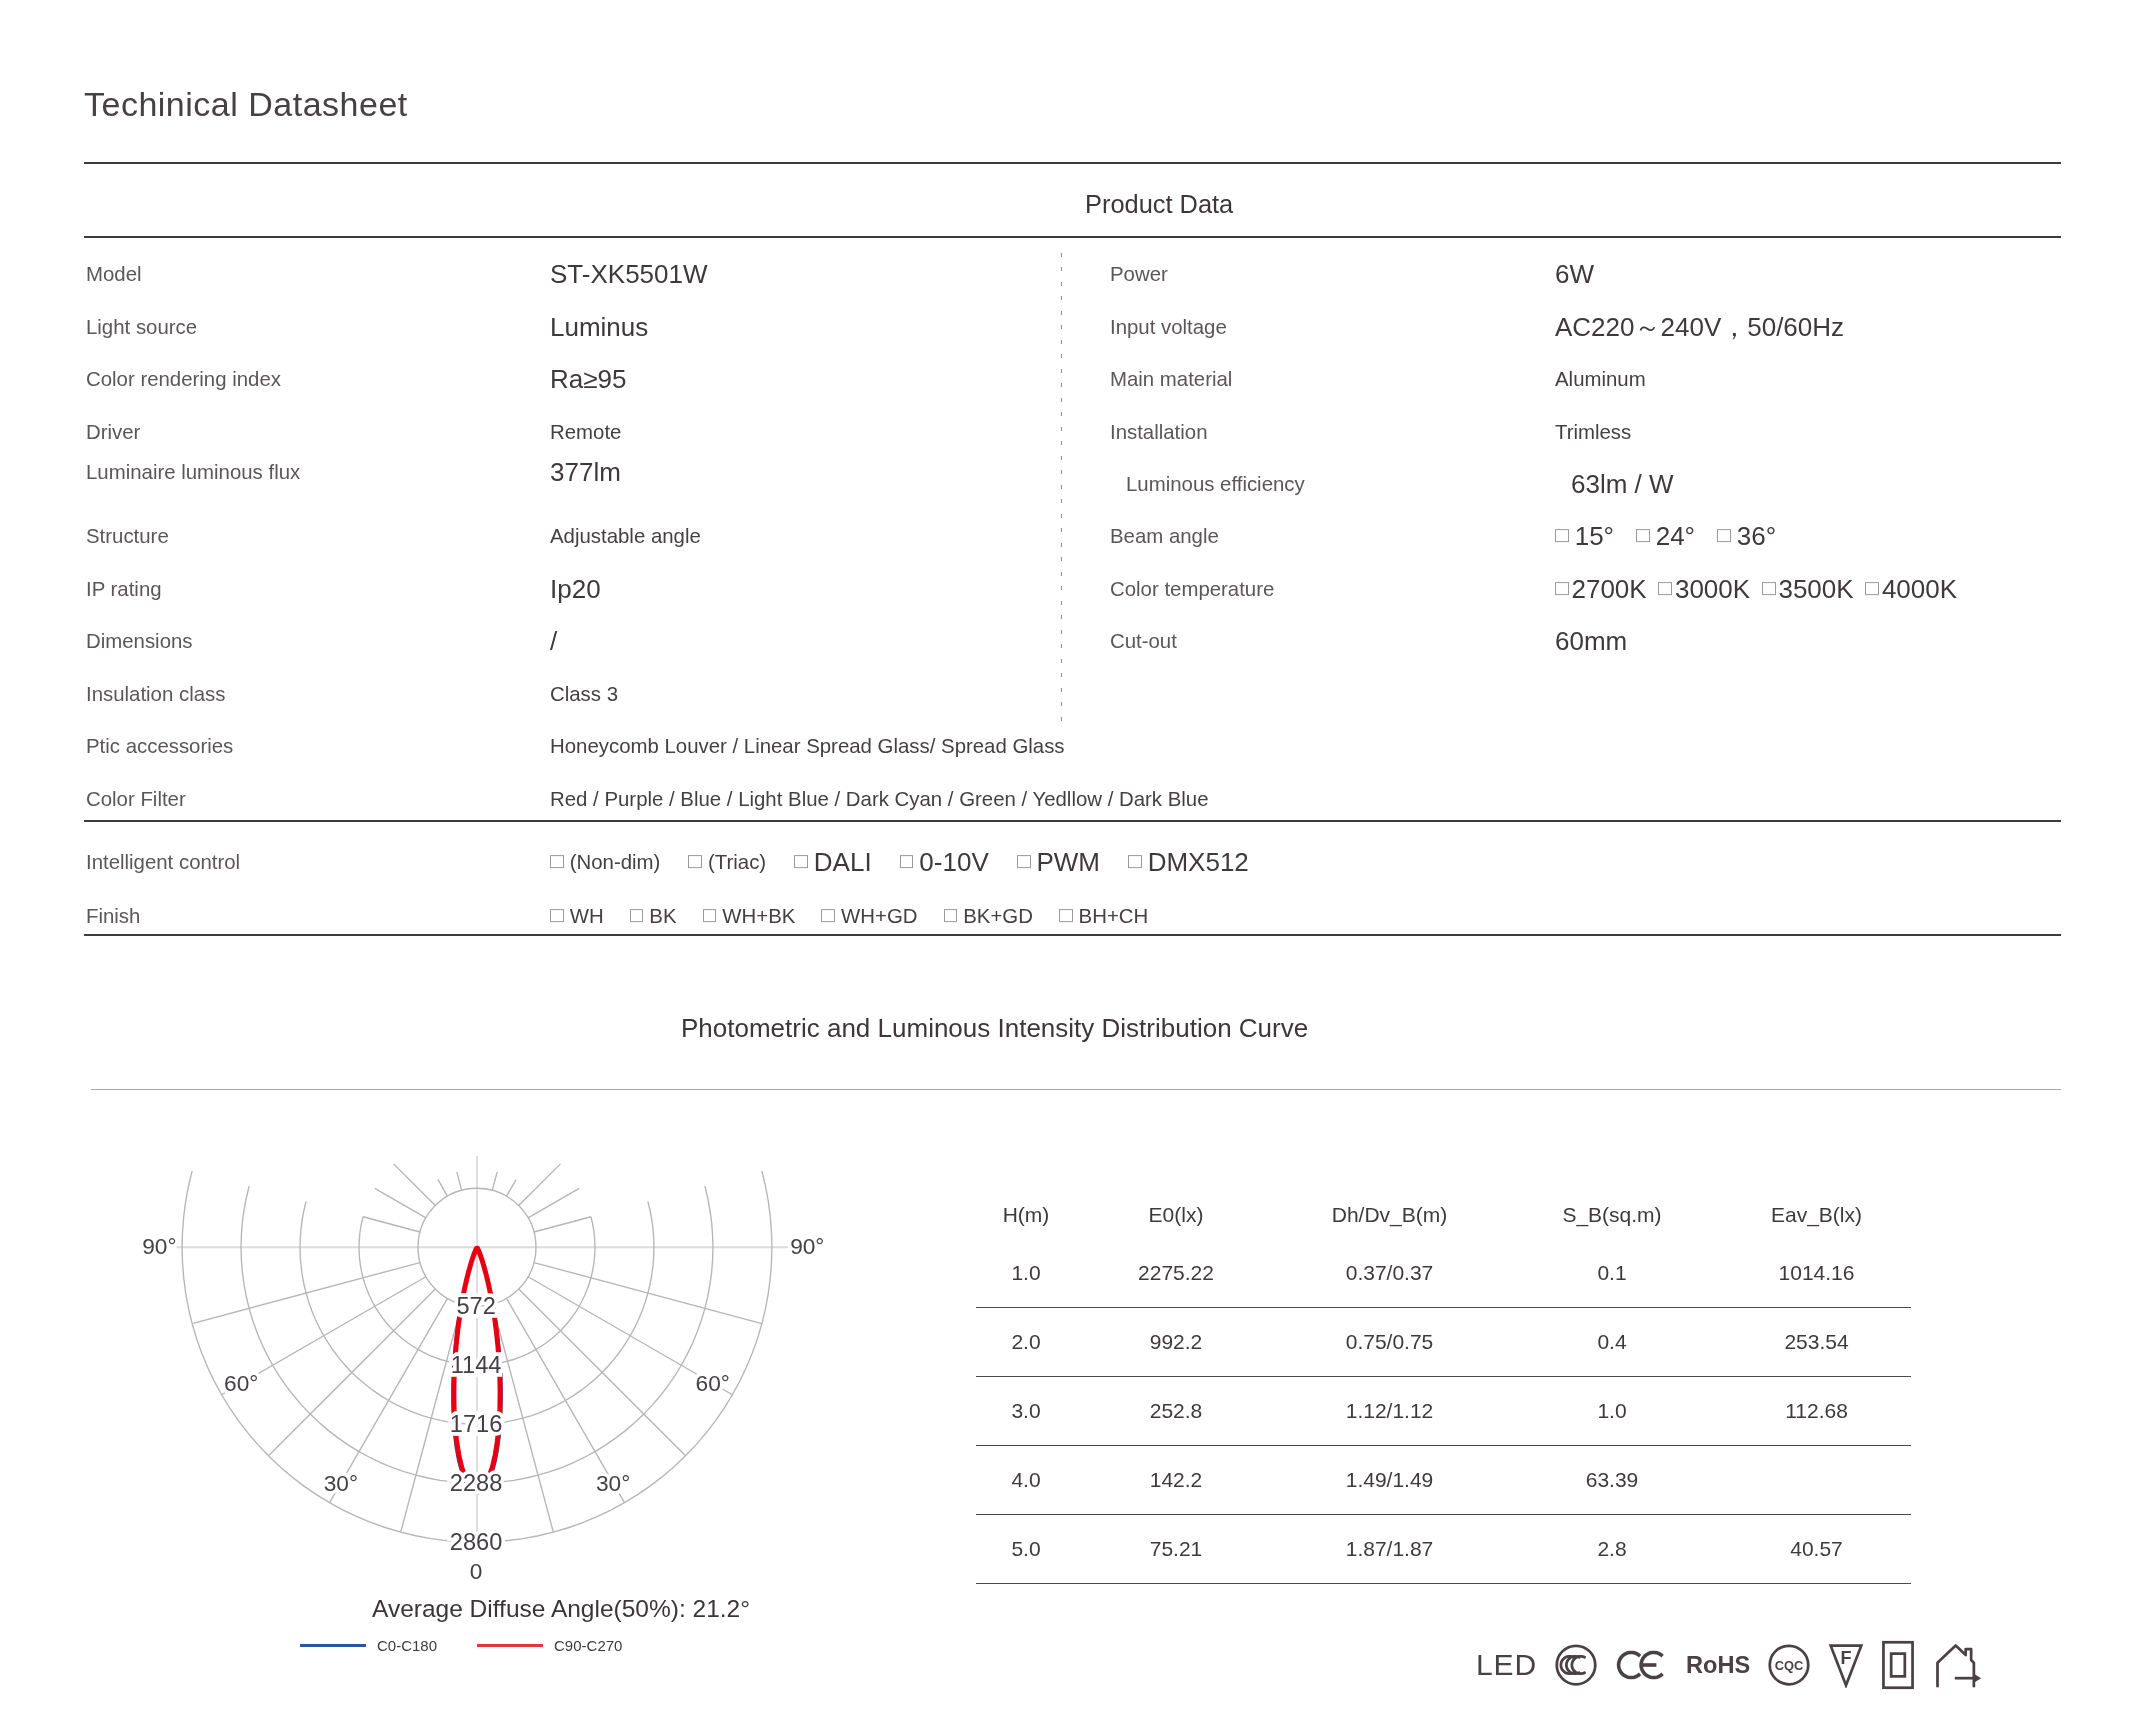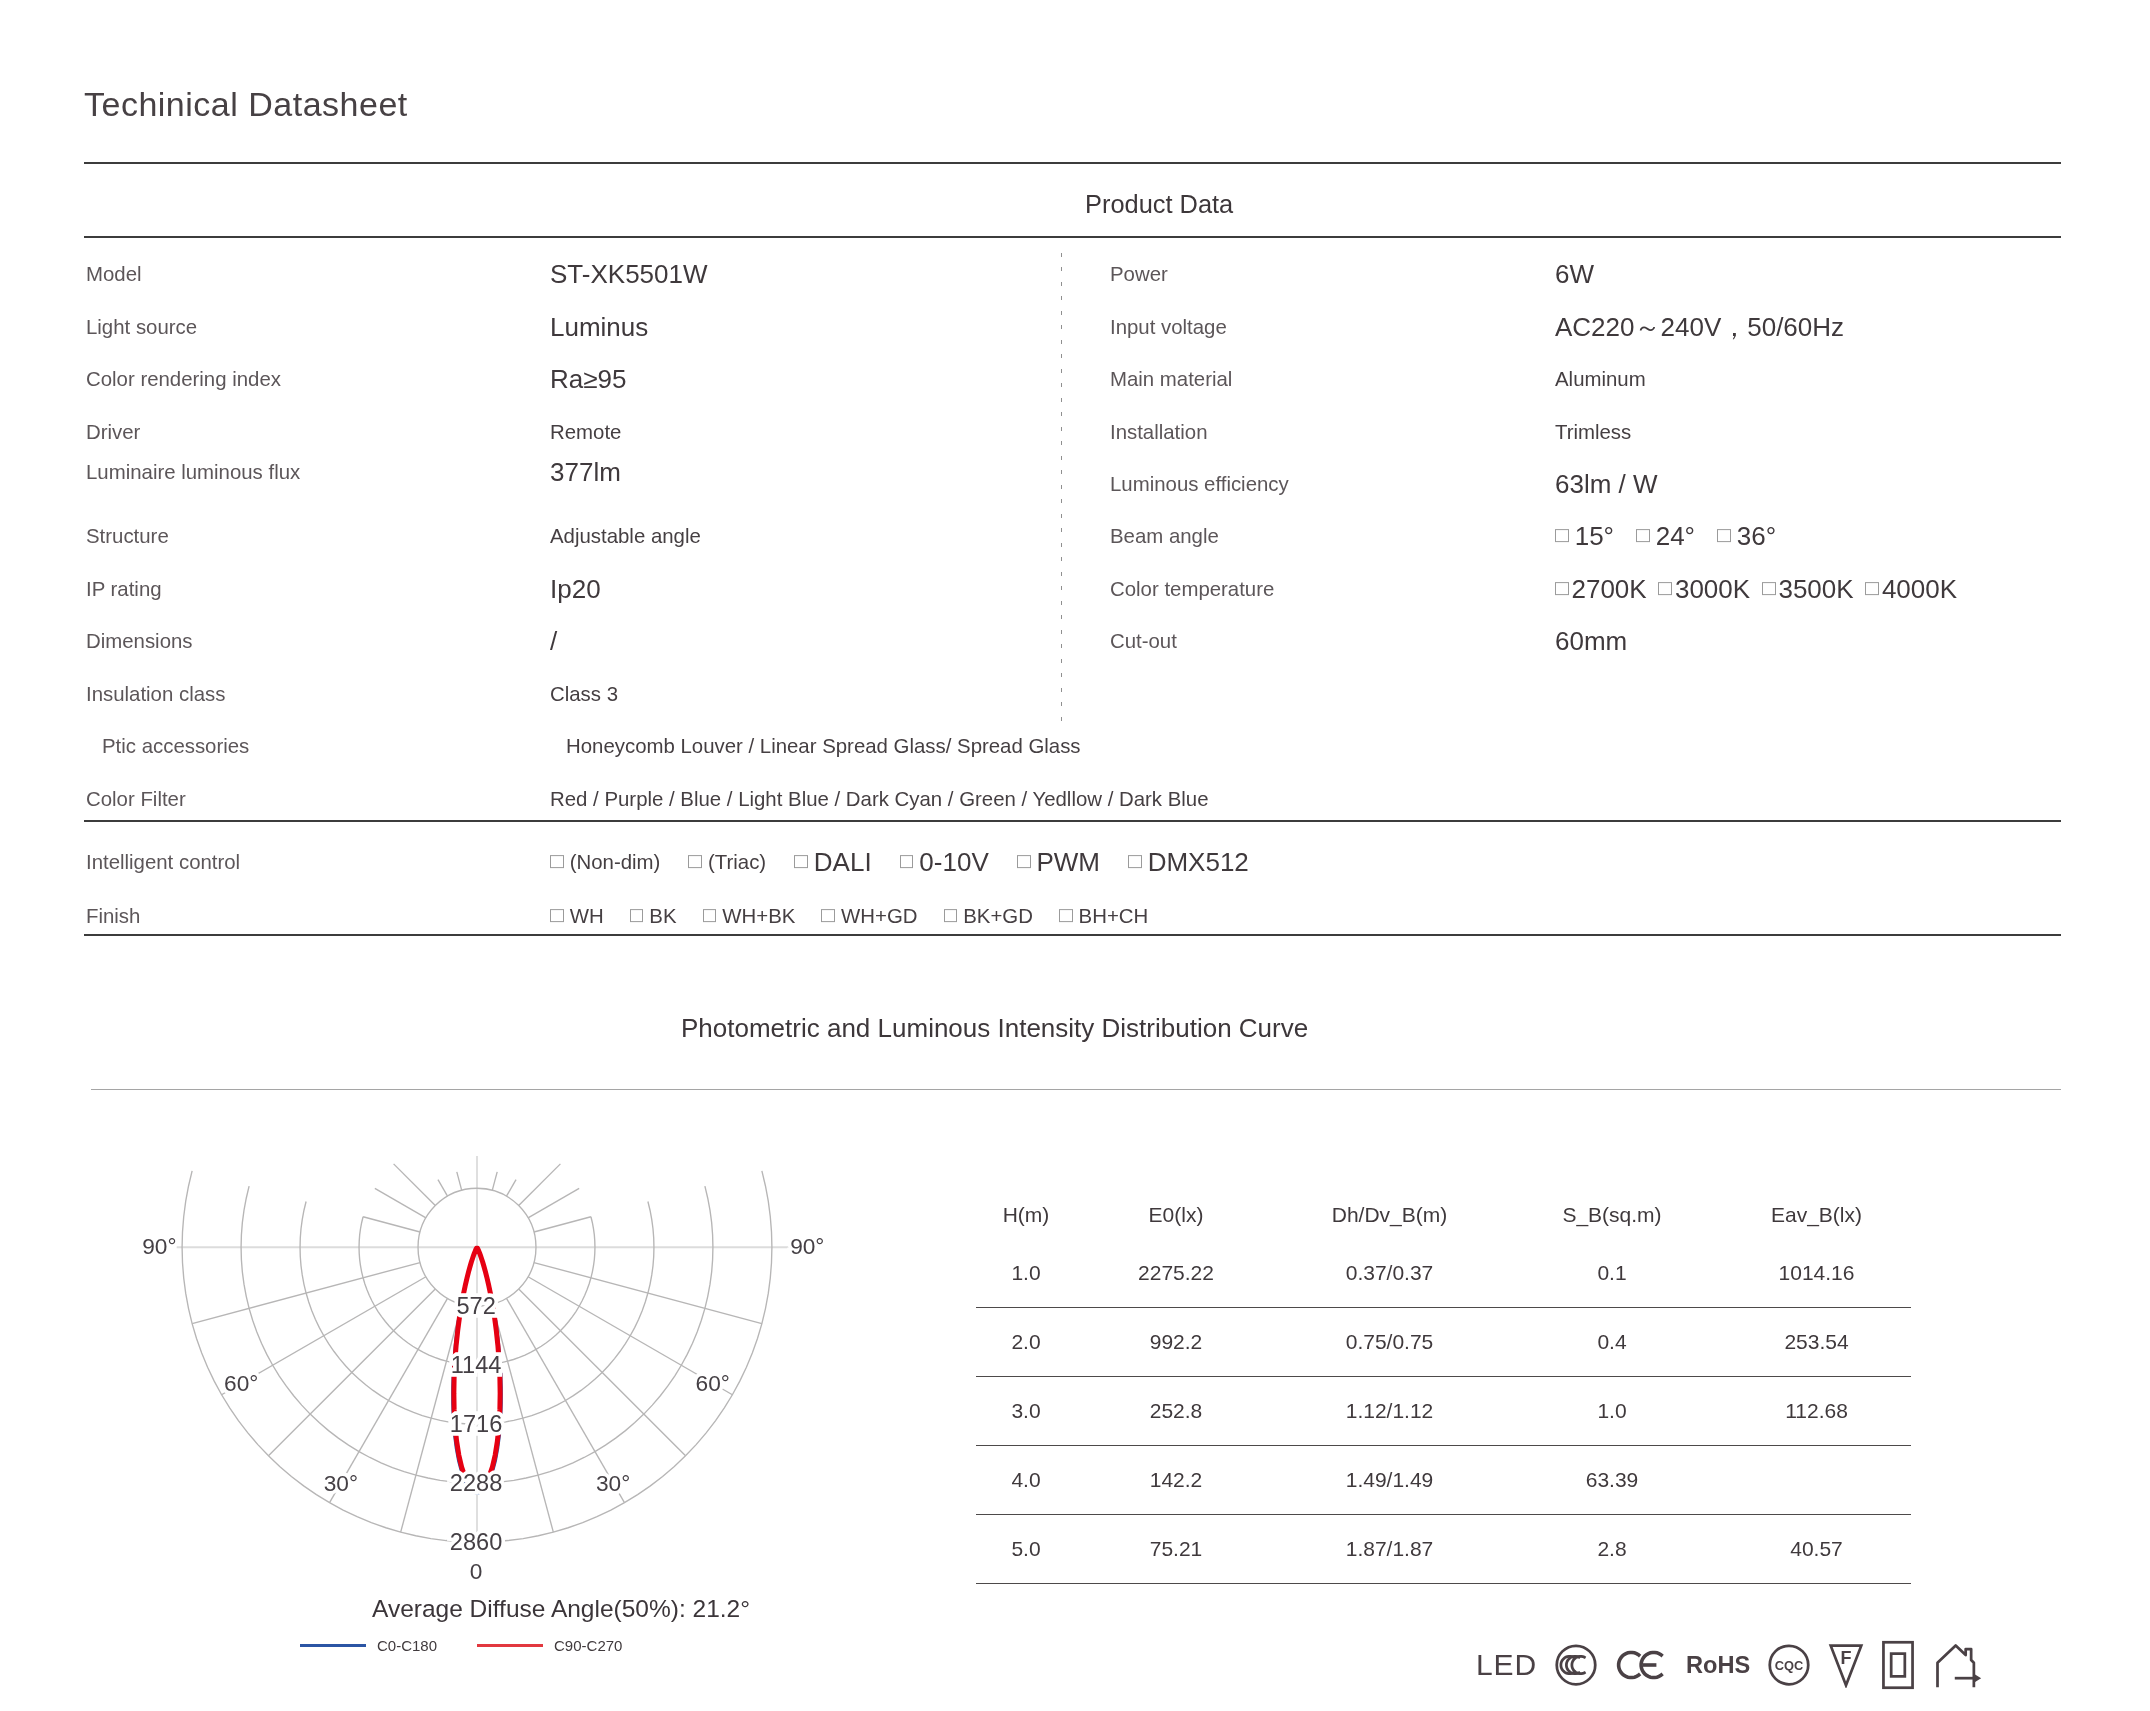--- a/index.html
+++ b/index.html
@@ -111,21 +111,21 @@
           <span class="val-lg">/</span>
         </span>
       </div>
       <div class="prow" style="top: 668px; left: 86px;">
         <span class="plabel" style="width: 464px;">Insulation class</span>
         <span class="pvalue-wrap">
           <span class="val-sm">Class 3</span>
         </span>
       </div>
       <div class="prow" style="top: 720px; left: 86px;">
-        <span class="plabel" style="width: 464px; margin-left: 16px;">Ptic accessories</span>
+        <span class="plabel" style="width: 464px;">Ptic accessories</span>
         <span class="pvalue-wrap">
           <span class="val-sm">Honeycomb Louver / Linear Spread Glass/  Spread Glass</span>
         </span>
       </div>
       <div class="prow" style="top: 773px; left: 86px;">
         <span class="plabel" style="width: 464px;">Color Filter</span>
         <span class="pvalue-wrap">
           <span class="val-sm">Red /  Purple  /  Blue /  Light Blue  / Dark Cyan /  Green  / Yedllow  / Dark Blue</span>
         </span>
       </div>
@@ -147,21 +147,21 @@
           <span class="val-sm">Aluminum</span>
         </span>
       </div>
       <div class="prow" style="top: 406px; left: 1110px;">
         <span class="plabel" style="width: 445px;">Installation</span>
         <span class="pvalue-wrap">
           <span class="val-sm">Trimless</span>
         </span>
       </div>
       <div class="prow" style="top: 458px; left: 1110px;">
-        <span class="plabel" style="width: 445px;">Luminous efficiency</span>
+        <span class="plabel" style="width: 445px; margin-left: 16px;">Luminous efficiency</span>
         <span class="pvalue-wrap">
           <span class="val-lg">63lm / W</span>
         </span>
       </div>
       <div class="prow" style="top: 510px; left: 1110px;">
         <span class="plabel" style="width: 445px;">Beam angle</span>
         <span class="pvalue-wrap" style="gap: 22px;">
           <span class="opt">
             <span class="cb"></span>
             <span class="val-lg">15°</span>

